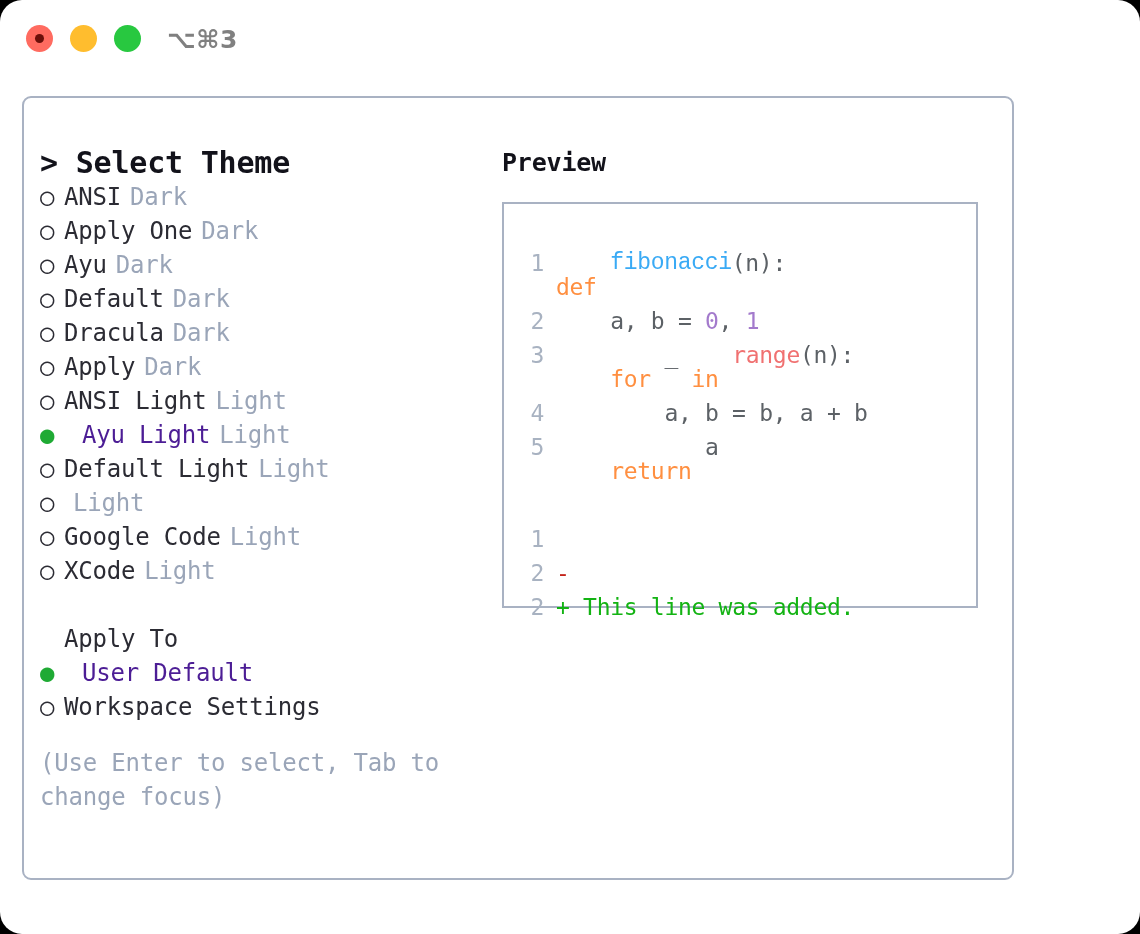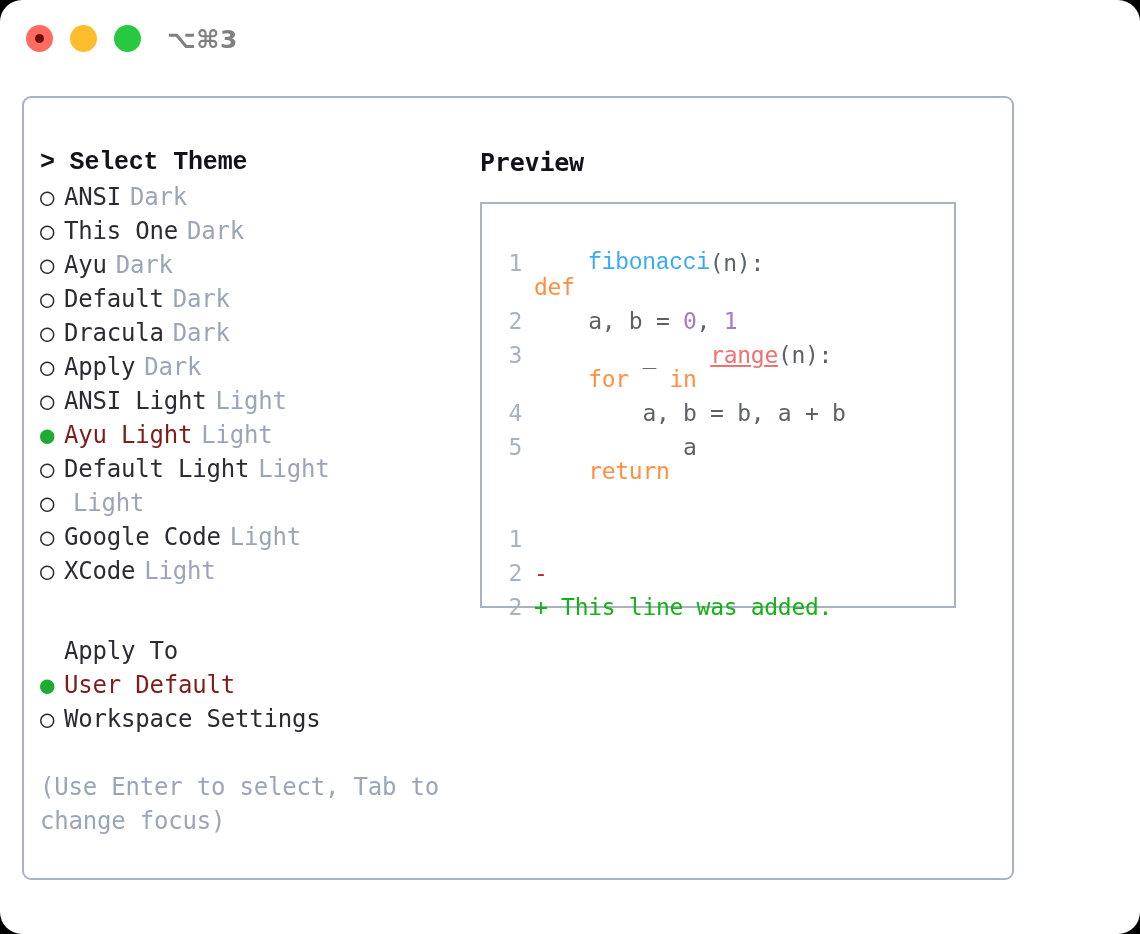--- a/index.html
+++ b/index.html
@@ -85,69 +85,67 @@
     height: 100%;
   }
   .left-col {
     position: absolute;
     left: 16px;
     top: 48px;
     width: 448px;
   }
   .right-col {
     position: absolute;
-    left: 456px;
+    left: 478px;
     top: 48px;
     width: 500px;
   }
   
   .section-title {
-    font-size: 25px;
+    font-size: 30px;
     font-weight: 700;
     color: #12121a;
     line-height: 34px;
     white-space: pre;
     letter-spacing: -0.2px;
-    font-family: Liberation Mono, monospace;
   }
   .row {
     display: flex;
     align-items: baseline;
     height: 34px;
     line-height: 34px;
     font-size: 24px;
     white-space: pre;
     letter-spacing: -0.2px;
   }
   .bullet {
     width: 24px;
     flex: 0 0 24px;
     font-size: 24px;
     line-height: 34px;
     color: #2b2b33;
   }
   .bullet.on { color: #1faa34; }
   .name { color: #2b2b33; }
-  .row.selected .name { color: #7f1d1d; }
+  .row.selected .name { color: #4c1d95; margin-left: 18px; }
   .tag {
     color: #9aa5b8;
     margin-left: 9px;
   }
   .spacer-sm { height: 34px; }
   .apply-title {
     font-size: 24px;
     color: #2b2b33;
     line-height: 34px;
     padding-left: 24px;
     white-space: pre;
     letter-spacing: -0.2px;
-    margin-top: 12px;
   }
   .hint {
-    margin-top: 34px;
+    margin-top: 22px;
     font-size: 24px;
     line-height: 34px;
     color: #9aa5b8;
     width: 420px;
     letter-spacing: -0.2px;
   }
   
   .preview-title {
     font-size: 25px;
     font-weight: 700;
@@ -175,21 +173,21 @@
     flex: 0 0 22px;
     text-align: right;
     color: #a8b2c1;
     margin-right: 12px;
   }
   .blank-line { height: 34px; }
   .tok-kw   { color: #ff8f40; margin-top: 24px; }
   .tok-fn   { color: #39aaf5; font-family: Liberation Mono, monospace; }
   .tok-plain{ color: #5c6166; }
   .tok-num  { color: #a37acc; }
-  .tok-call { color: #f07171; text-decoration: underline; }
+  .tok-call { color: #f07171; }
   .diff-ctx { color: #828c99; }
   .diff-del { color: #c4241b; }
   .diff-add { color: #13b313; }
 </style>
 </head>
 <body>
 
 <div class="window">
 
   <div class="titlebar">
@@ -201,21 +199,21 @@
     <div class="shortcut">⌥⌘3</div>
   </div>
 
   <div class="panel">
     <div class="cols">
 
       <div class="left-col">
         <div class="section-title">&gt; Select Theme</div>
         <div id="theme-list">
             <div class="row"><span class="bullet">○</span><span class="name">ANSI</span><span class="tag">Dark</span></div>
-            <div class="row"><span class="bullet">○</span><span class="name">This One</span><span class="tag">Dark</span></div>
+            <div class="row"><span class="bullet">○</span><span class="name">Apply One</span><span class="tag">Dark</span></div>
             <div class="row"><span class="bullet">○</span><span class="name">Ayu</span><span class="tag">Dark</span></div>
             <div class="row"><span class="bullet">○</span><span class="name">Default</span><span class="tag">Dark</span></div>
             <div class="row"><span class="bullet">○</span><span class="name">Dracula</span><span class="tag">Dark</span></div>
             <div class="row"><span class="bullet">○</span><span class="name">Apply</span><span class="tag">Dark</span></div>
             <div class="row"><span class="bullet">○</span><span class="name">ANSI Light</span><span class="tag">Light</span></div>
             <div class="row selected"><span class="bullet on">●</span><span class="name">Ayu Light</span><span class="tag">Light</span></div>
             <div class="row"><span class="bullet">○</span><span class="name">Default Light</span><span class="tag">Light</span></div>
             <div class="row"><span class="bullet">○</span><span class="tag">Light</span></div>
             <div class="row"><span class="bullet">○</span><span class="name">Google Code</span><span class="tag">Light</span></div>
             <div class="row"><span class="bullet">○</span><span class="name">XCode</span><span class="tag">Light</span></div>

